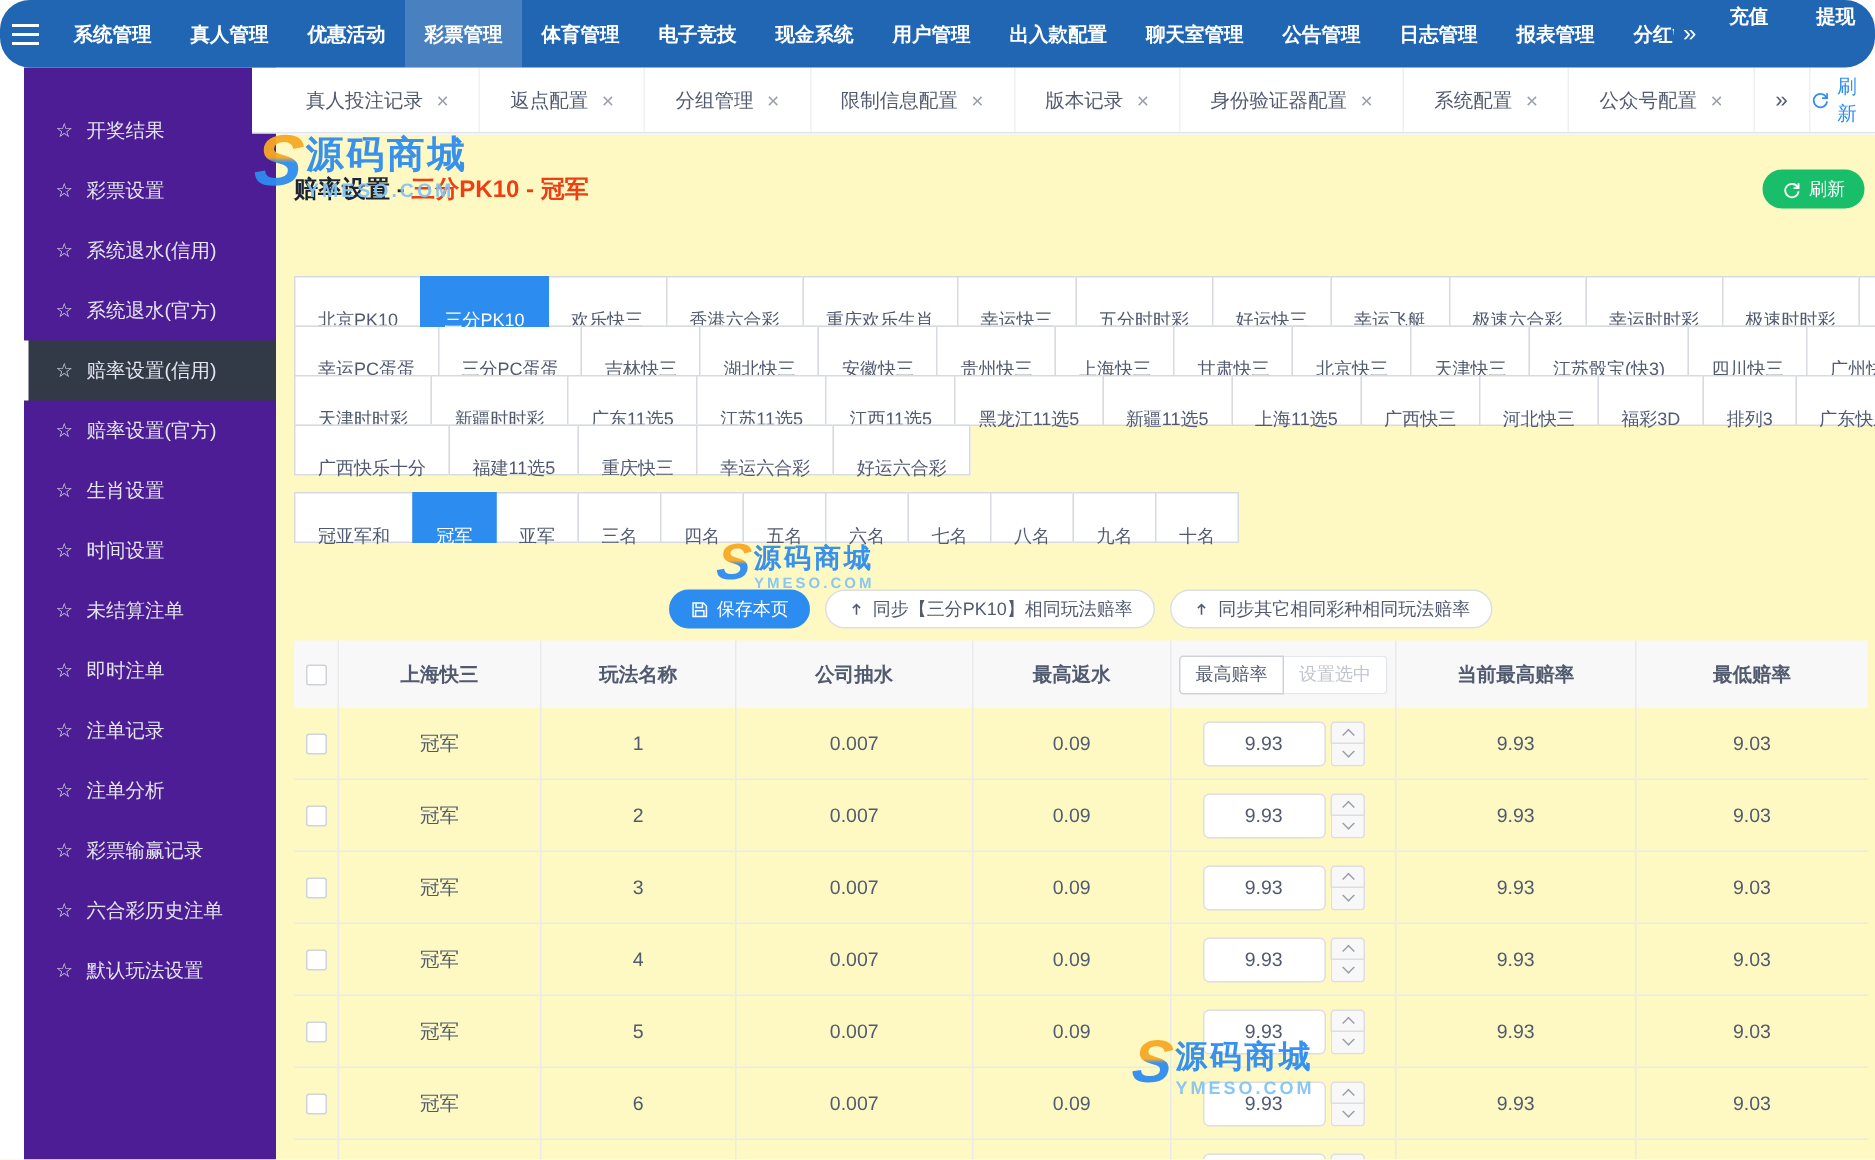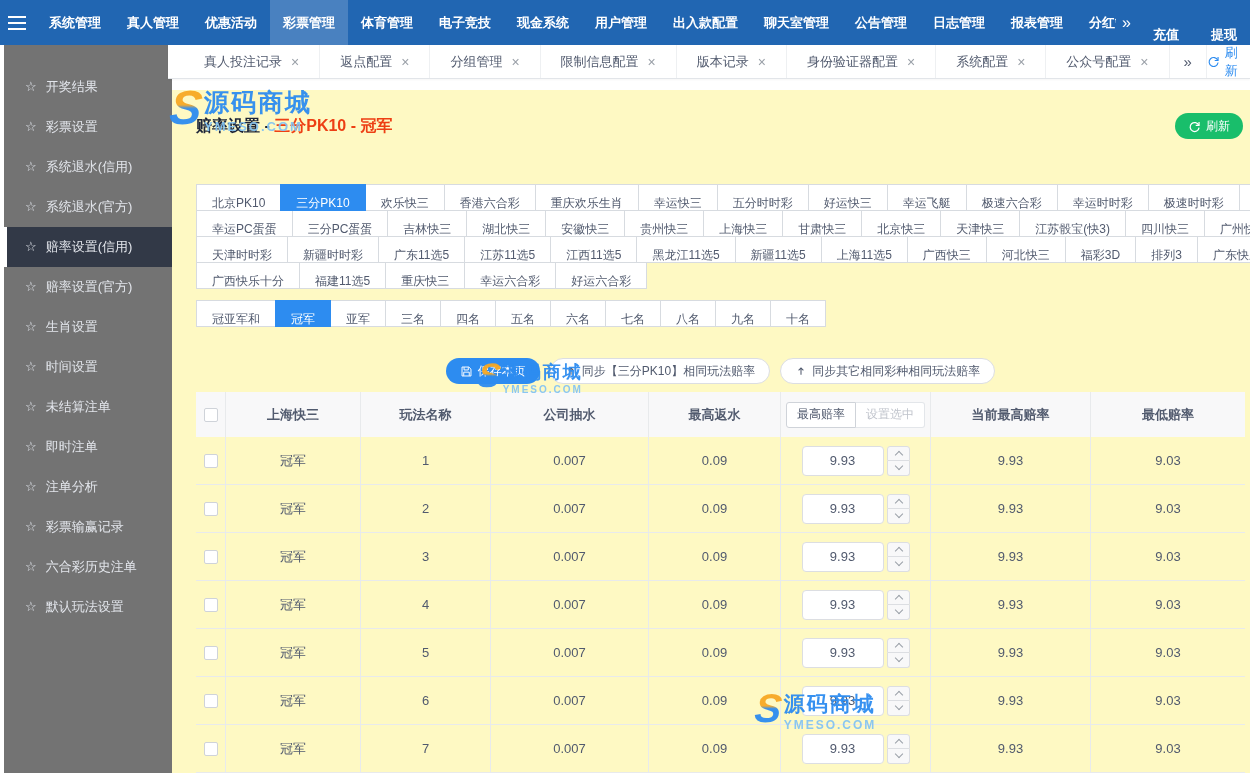--- a/index.html
+++ b/index.html
@@ -1,57 +1,57 @@
 <!DOCTYPE html>
 <html><head>
 <meta charset="utf-8">
 <style>
   * { box-sizing: border-box; margin: 0; padding: 0; }
   html,body { width:1250px; height:773px; overflow:hidden; }
   body { font-family:"Liberation Sans","DejaVu Sans",sans-serif; background:#fff; position:relative; color:#515a6e; }
 
   
-  .navbar { position:absolute; left:0; top:0; width:1250px; height:45px; background:#2166b2; display:flex; align-items:flex-start; z-index:20; }
+  .navbar { position:absolute; left:0; top:0; width:1250px; height:45px; background:#2166b2; display:flex; align-items:flex-end; z-index:20;border-radius:20px; }
   .hamburger { width:40px; height:45px; display:flex; flex-direction:column; justify-content:center; align-items:center; gap:4px; cursor:pointer; margin-left:8px; }
   .hamburger i { display:block; width:18px; height:2px; background:#fff; }
   .nav-items { display:flex; height:45px; align-items:stretch; margin-left:10px; }
   .nav-item { color:#fff; font-size:13px; font-weight:bold; line-height:45px; padding:0 13px; white-space:nowrap; cursor:pointer; }
   .nav-item.active { background:rgba(255,255,255,.18); }
   .nav-item.truncated { max-width:40px; overflow:hidden; padding-right:0; }
   .nav-overflow { color:#fff; font-size:16px; line-height:45px; padding:0 6px; cursor:pointer; }
   .nav-right { margin-left:auto; display:flex; align-items:stretch; padding-right:6px; }
   .nav-right .nav-item { padding:12px 16px; position:relative; }
 
   
-  .sidebar { position:absolute; left:4px; top:45px; width:168px; height:728px; background:#737373; z-index:10; padding-top:22px; }
+  .sidebar { position:absolute; left:16px; top:45px; width:168px; height:728px; background:#4c1d95; z-index:10; padding-top:22px; }
   .side-item { height:40px; line-height:40px; color:#e3e6ec; font-size:13px; padding-left:18px; cursor:pointer; border-left:3px solid transparent; white-space:nowrap; }
   .side-item .star { color:#dfe3ea; margin-right:9px; font-size:13px; }
   .side-item.active { background:#323947; border-left-color:#ffffff; }
 
   
-  .tabbar { position:absolute; left:168px; top:45px; width:1082px; height:34px; background:#fff; border-bottom:1px solid #e2e5e9; box-shadow:0 1px 2px rgba(0,0,0,.04); display:flex; align-items:stretch; z-index:15; padding-left:16px; }
+  .tabbar { position:absolute; left:168px; top:45px; width:1082px; height:44px; background:#fff; border-bottom:1px solid #e2e5e9; box-shadow:0 1px 2px rgba(0,0,0,.04); display:flex; align-items:stretch; z-index:15; padding-left:16px; }
   .tab { display:flex; align-items:center; padding:0 20px; border-right:1px solid #eef0f2; font-size:13px; color:#515a6e; cursor:pointer; white-space:nowrap; }
   .tab-label { pointer-events:none; }
   .tab-close { margin-left:9px; color:#9aa0a8; font-size:14px; cursor:pointer; }
   .tab-overflow { display:flex; align-items:center; padding:0 14px; border-right:1px solid #eef0f2; color:#515a6e; font-size:15px; cursor:pointer; }
   .tab-controls { margin-left:auto; display:flex; align-items:center; gap:22px; padding-right:34px; }
   .tab-ctrl { display:flex; align-items:center; gap:5px; color:#2d8cf0; font-size:13px; cursor:pointer; }
 
   
   .main { position:absolute; left:168px; top:90px; width:1082px; height:683px; background:#fef9c3; padding:0 5px 0 28px; overflow:hidden; }
   .title-row { margin-top:22px; height:28px; display:flex; align-items:center; justify-content:space-between; }
   .page-title { font-size:16px; font-weight:bold; color:#1c2438; }
   .page-title .red { color:#ed3f14; }
   .btn-green { display:flex; align-items:center; gap:5px; height:26px; padding:0 13px; border:none; border-radius:14px; background:#19be6b; color:#fff; font-size:12px; cursor:pointer; font-family:inherit; margin-right:2px; }
 
   
   .ltab-wrap { margin-top:44px; }
   .ltab-row { display:flex; flex-wrap:nowrap; }
   .ltab-row + .ltab-row { margin-top:-1px; }
-  .ltab { height:27px; line-height:25px; padding:6px 15px; background:#fff; border:1px solid #d7dbe0; color:#515a6e; font-size:12px; cursor:pointer; margin-right:-1px; white-space:nowrap; font-family:inherit; }
+  .ltab { height:27px; line-height:25px; padding:16px 15px; background:#fff; border:1px solid #d7dbe0; color:#515a6e; font-size:12px; cursor:pointer; margin-right:-1px; white-space:nowrap; font-family:inherit; }
   .ltab.active { background:#2d8cf0; border-color:#2d8cf0; color:#fff; position:relative; z-index:2; }
   .ptab-row { display:flex; margin-top:11px; }
 
   
   .actions { margin-top:31px; width:1049px; display:flex; justify-content:center; gap:10px; }
   .btn-blue { display:flex; align-items:center; gap:5px; height:26px; padding:0 14px; border:none; border-radius:14px; background:#2d8cf0; color:#fff; font-size:12px; cursor:pointer; font-family:inherit; }
   .btn-white { display:flex; align-items:center; gap:5px; height:26px; padding:0 14px; border:1px solid #dcdee2; border-radius:14px; background:#fff; color:#515a6e; font-size:12px; cursor:pointer; font-family:inherit;justify-content:flex-end; }
 
   
   .table { margin-top:8px; width:1049px; font-size:13px; }
@@ -149,20 +149,23 @@
       <div class="side-item">
       <span class="star">☆</span><span>时间设置</span>
     </div>
       <div class="side-item">
       <span class="star">☆</span><span>未结算注单</span>
     </div>
       <div class="side-item">
       <span class="star">☆</span><span>即时注单</span>
     </div>
       <div class="side-item">
+      <span class="star">☆</span><span>注单记录</span>
+    </div>
+      <div class="side-item">
       <span class="star">☆</span><span>注单分析</span>
     </div>
       <div class="side-item">
       <span class="star">☆</span><span>彩票输赢记录</span>
     </div>
       <div class="side-item">
       <span class="star">☆</span><span>六合彩历史注单</span>
     </div>
       <div class="side-item">
       <span class="star">☆</span><span>默认玩法设置</span>

